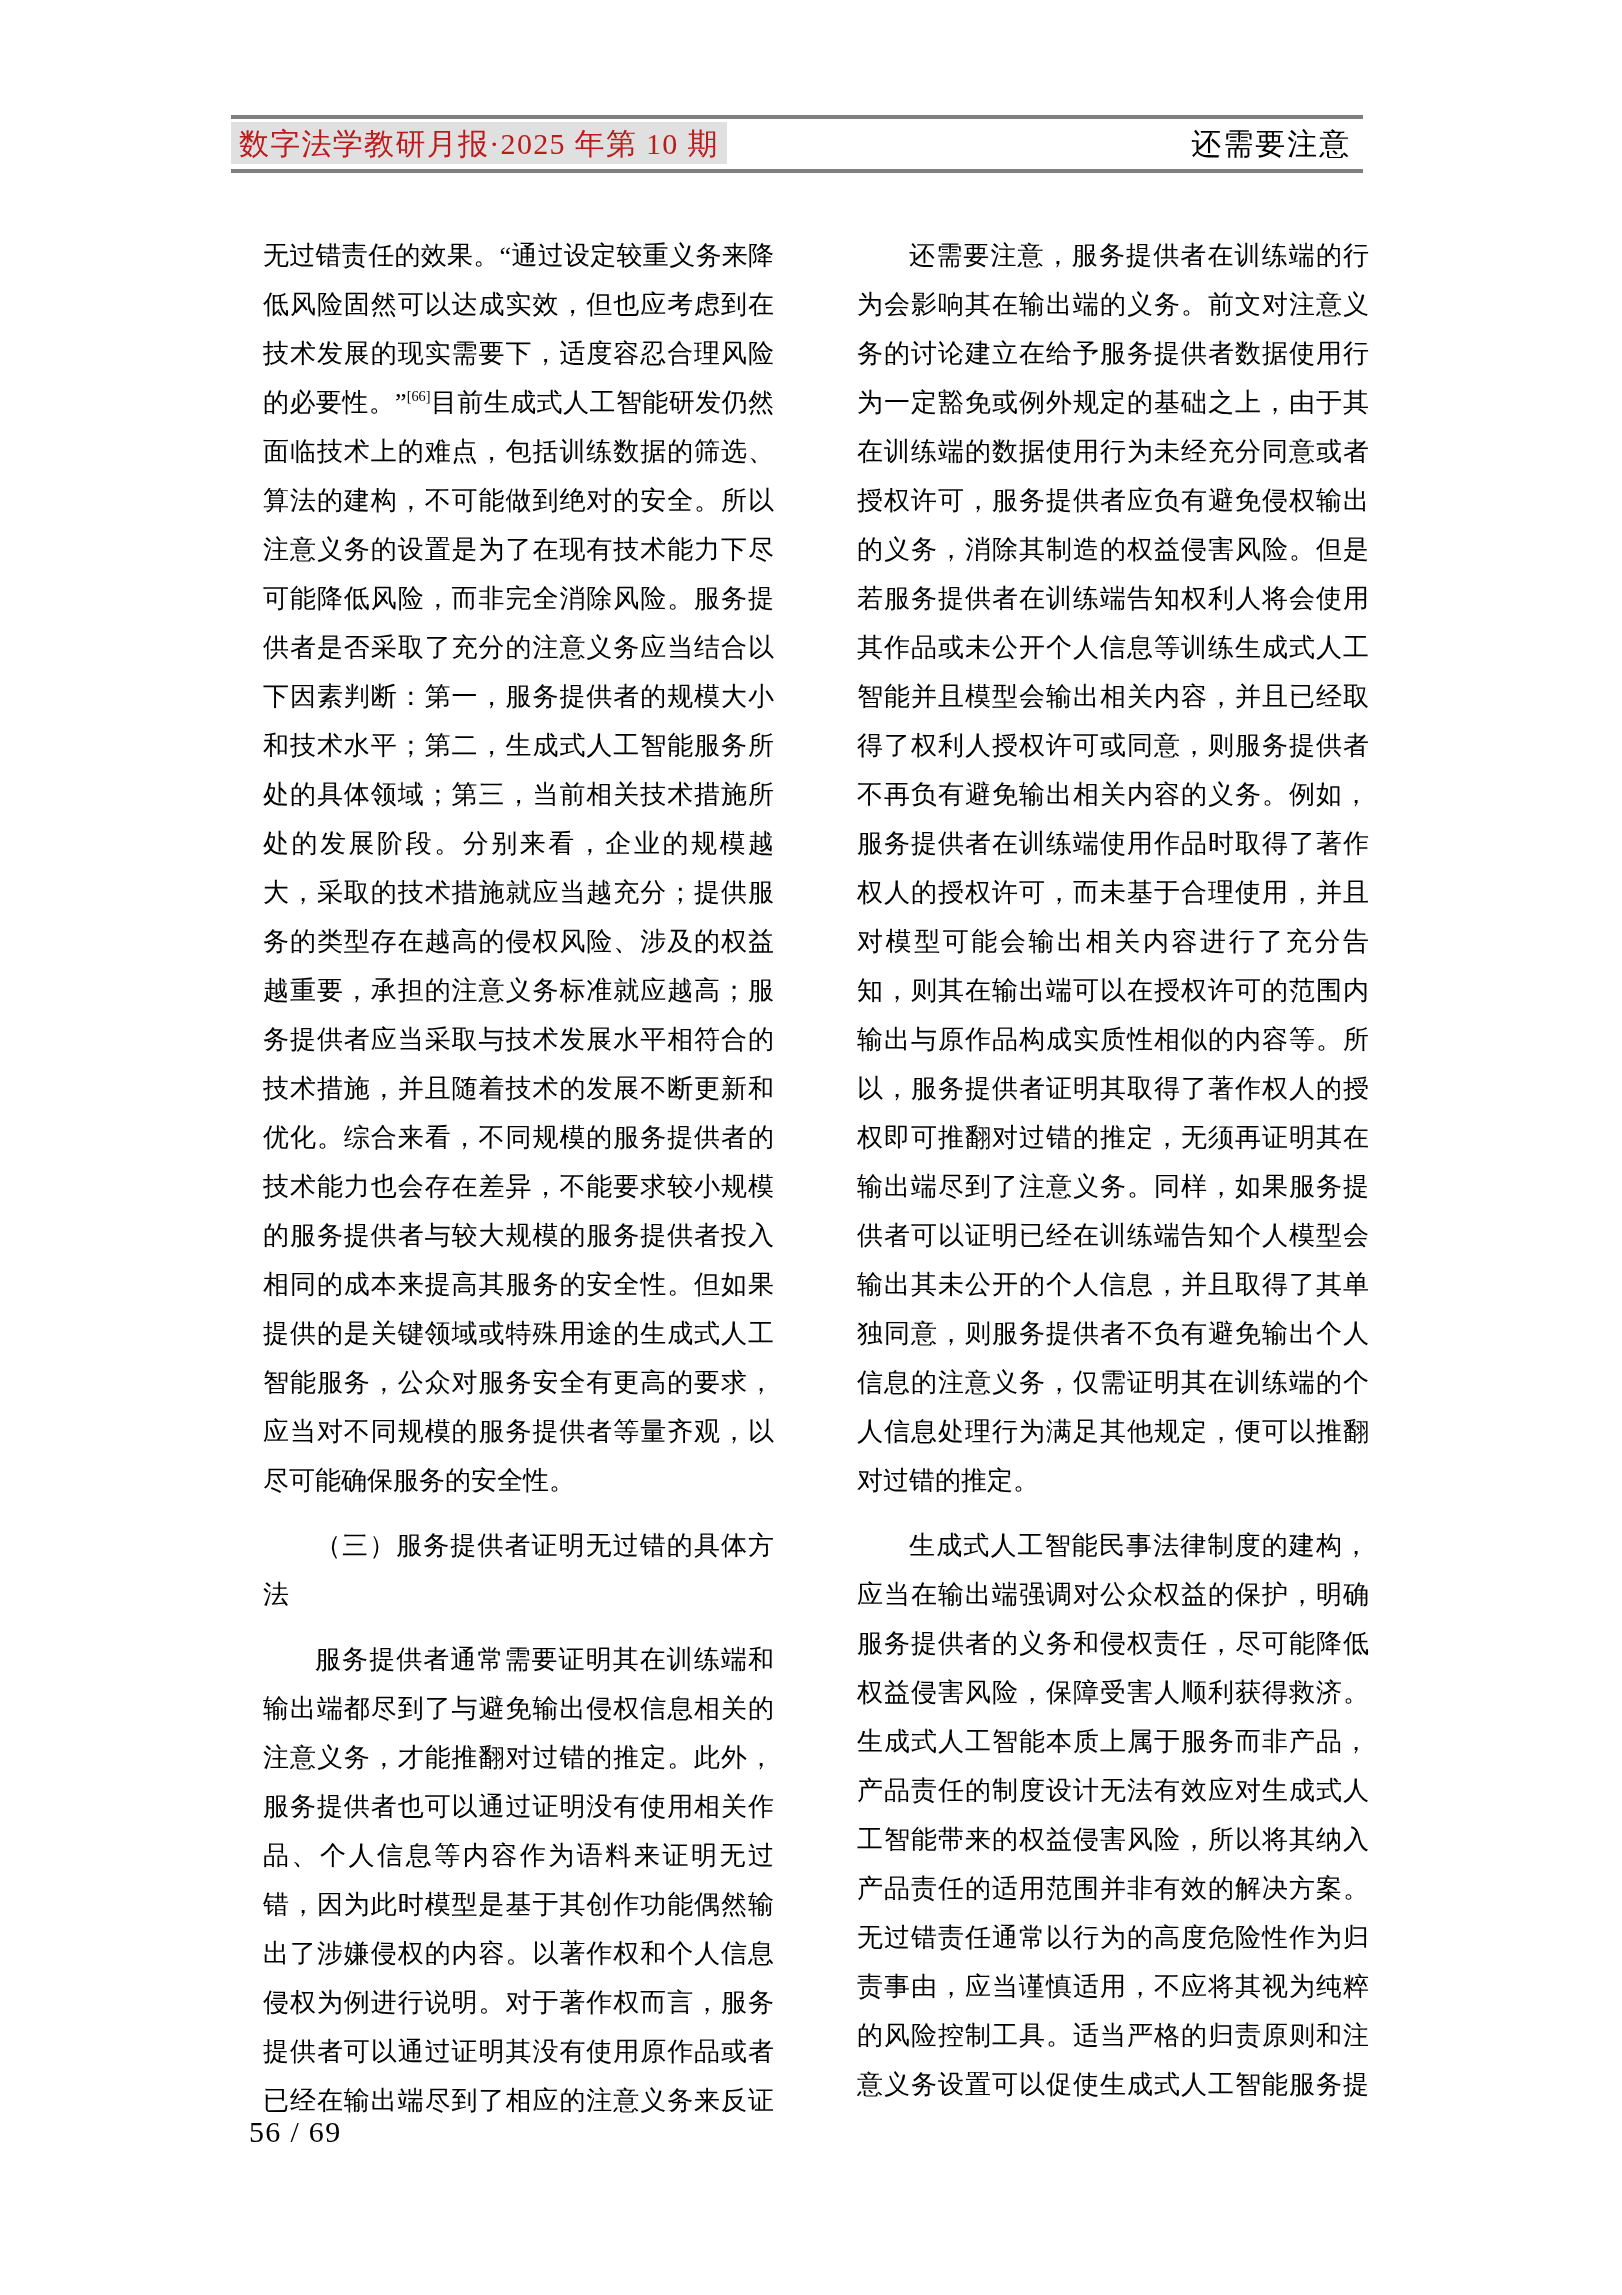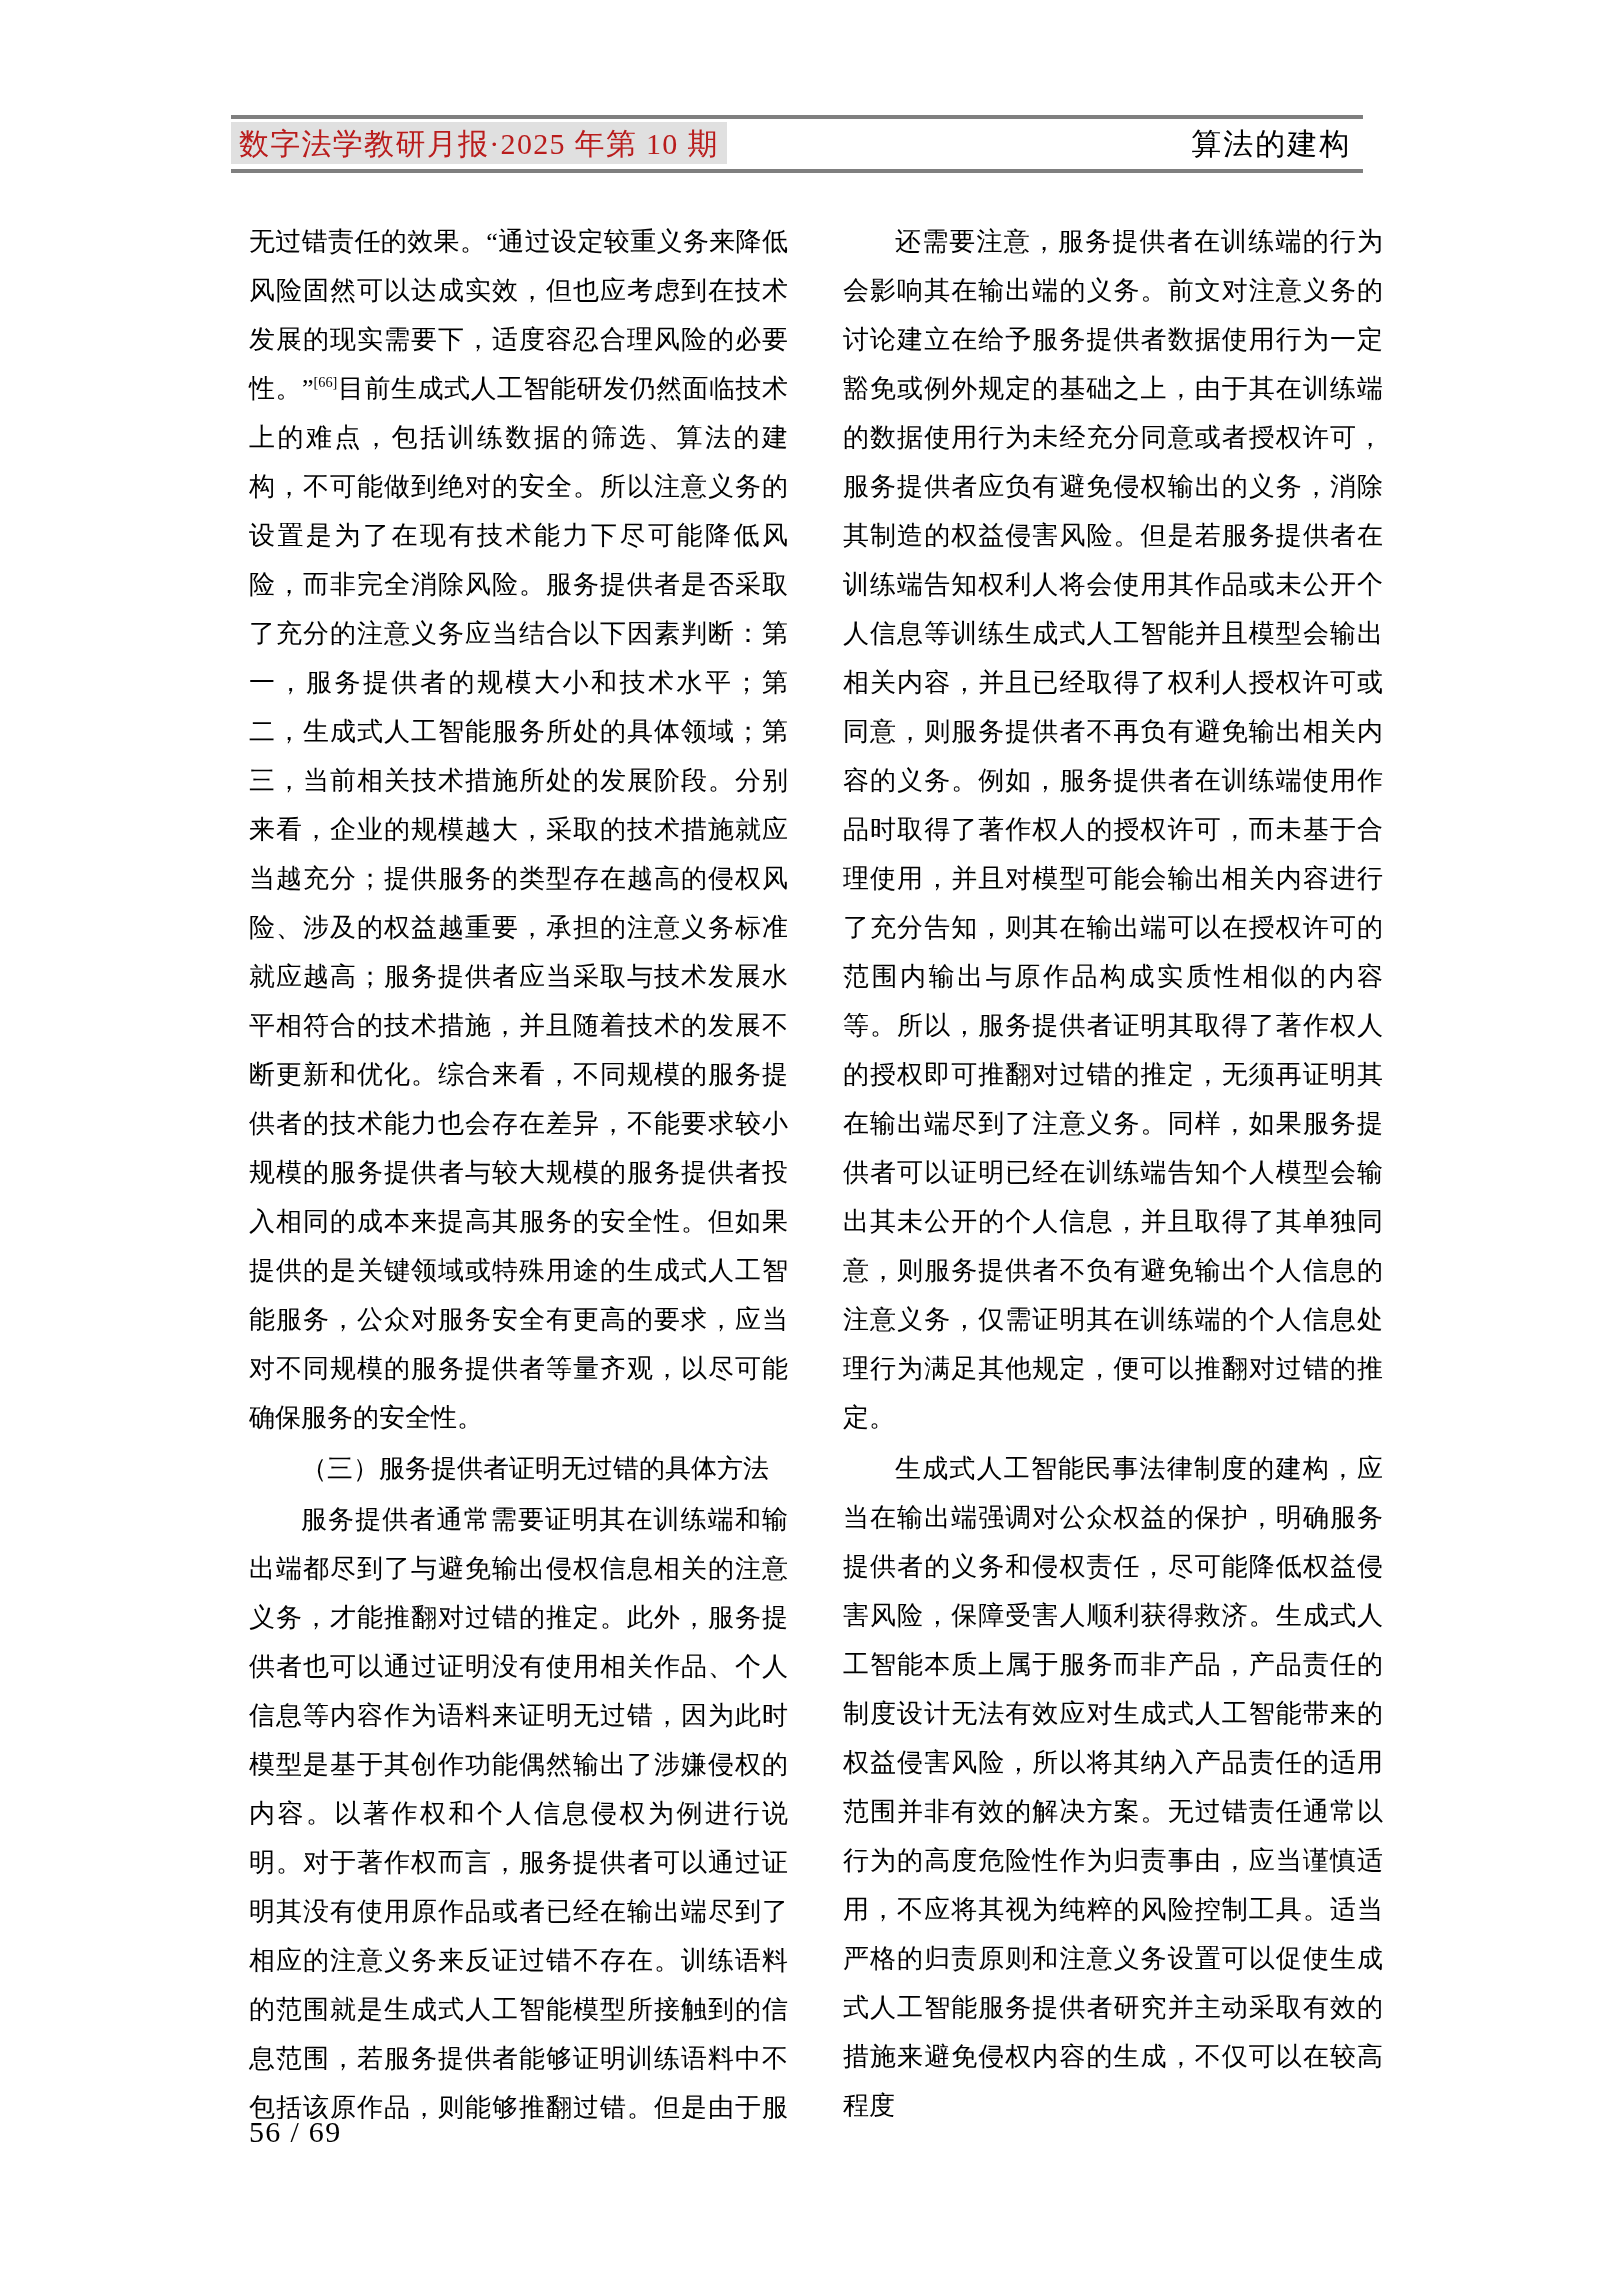--- a/index.html
+++ b/index.html
@@ -50,21 +50,21 @@
     top: 215px;
     height: 1904px;
     overflow: hidden;
     font-size: 26px;
     line-height: 49px;
     text-align: justify;
     text-justify: inter-character;
   }
   .column-left  { left: 247px;  width: 543px; }
   .column-right { left: 841px; width: 544px; }
-  .block { margin: 2px; padding: 0; }
+  .block { margin: 16px; padding: 0; }
   .block.indent { text-indent: 2em; }
   .block.heading { font-weight: bold; }
   .block.subheading { font-weight: normal; }
   sup.footnote {
     font-size: 0.55em;
     line-height: 0;
     vertical-align: super;
   }
   .page-number {
     position: absolute;
@@ -77,21 +77,21 @@
 </style>
 </head>
 <body>
 
 <div class="page">
 
   <div class="rule rule-top" style="background-color: rgb(127, 127, 127);"></div>
 
   <div class="header-row">
     <span class="journal-title" style="color: #b91c1c; background-color: rgb(224, 224, 224);">数字法学教研月报·2025 年第 10 期</span>
-    <span class="section-label">算法的建构</span>
+    <span class="section-label">还需要注意</span>
   </div>
 
   <div class="rule rule-bottom" style="background-color: rgb(127, 127, 127);"></div>
 
   <div class="column column-left">
       <p class="block para">无过错责任的效果。“通过设定较重义务来降低风险固然可以达成实效，但也应考虑到在技术发展的现实需要下，适度容忍合理风险的必要性。”<sup class="footnote">[66]</sup>目前生成式人工智能研发仍然面临技术上的难点，包括训练数据的筛选、算法的建构，不可能做到绝对的安全。所以注意义务的设置是为了在现有技术能力下尽可能降低风险，而非完全消除风险。服务提供者是否采取了充分的注意义务应当结合以下因素判断：第一，服务提供者的规模大小和技术水平；第二，生成式人工智能服务所处的具体领域；第三，当前相关技术措施所处的发展阶段。分别来看，企业的规模越大，采取的技术措施就应当越充分；提供服务的类型存在越高的侵权风险、涉及的权益越重要，承担的注意义务标准就应越高；服务提供者应当采取与技术发展水平相符合的技术措施，并且随着技术的发展不断更新和优化。综合来看，不同规模的服务提供者的技术能力也会存在差异，不能要求较小规模的服务提供者与较大规模的服务提供者投入相同的成本来提高其服务的安全性。但如果提供的是关键领域或特殊用途的生成式人工智能服务，公众对服务安全有更高的要求，应当对不同规模的服务提供者等量齐观，以尽可能确保服务的安全性。</p>
       <p class="block subheading indent">（三）服务提供者证明无过错的具体方法</p>
       <p class="block para indent">服务提供者通常需要证明其在训练端和输出端都尽到了与避免输出侵权信息相关的注意义务，才能推翻对过错的推定。此外，服务提供者也可以通过证明没有使用相关作品、个人信息等内容作为语料来证明无过错，因为此时模型是基于其创作功能偶然输出了涉嫌侵权的内容。以著作权和个人信息侵权为例进行说明。对于著作权而言，服务提供者可以通过证明其没有使用原作品或者已经在输出端尽到了相应的注意义务来反证过错不存在。训练语料的范围就是生成式人工智能模型所接触到的信息范围，若服务提供者能够证明训练语料中不包括该原作品，则能够推翻过错。但是由于服务提供者可能通过删除相关数据、修改记录等方式“伪造”证据，所以更可靠的做法是要求服务提供者证</p>
     </div>
 

